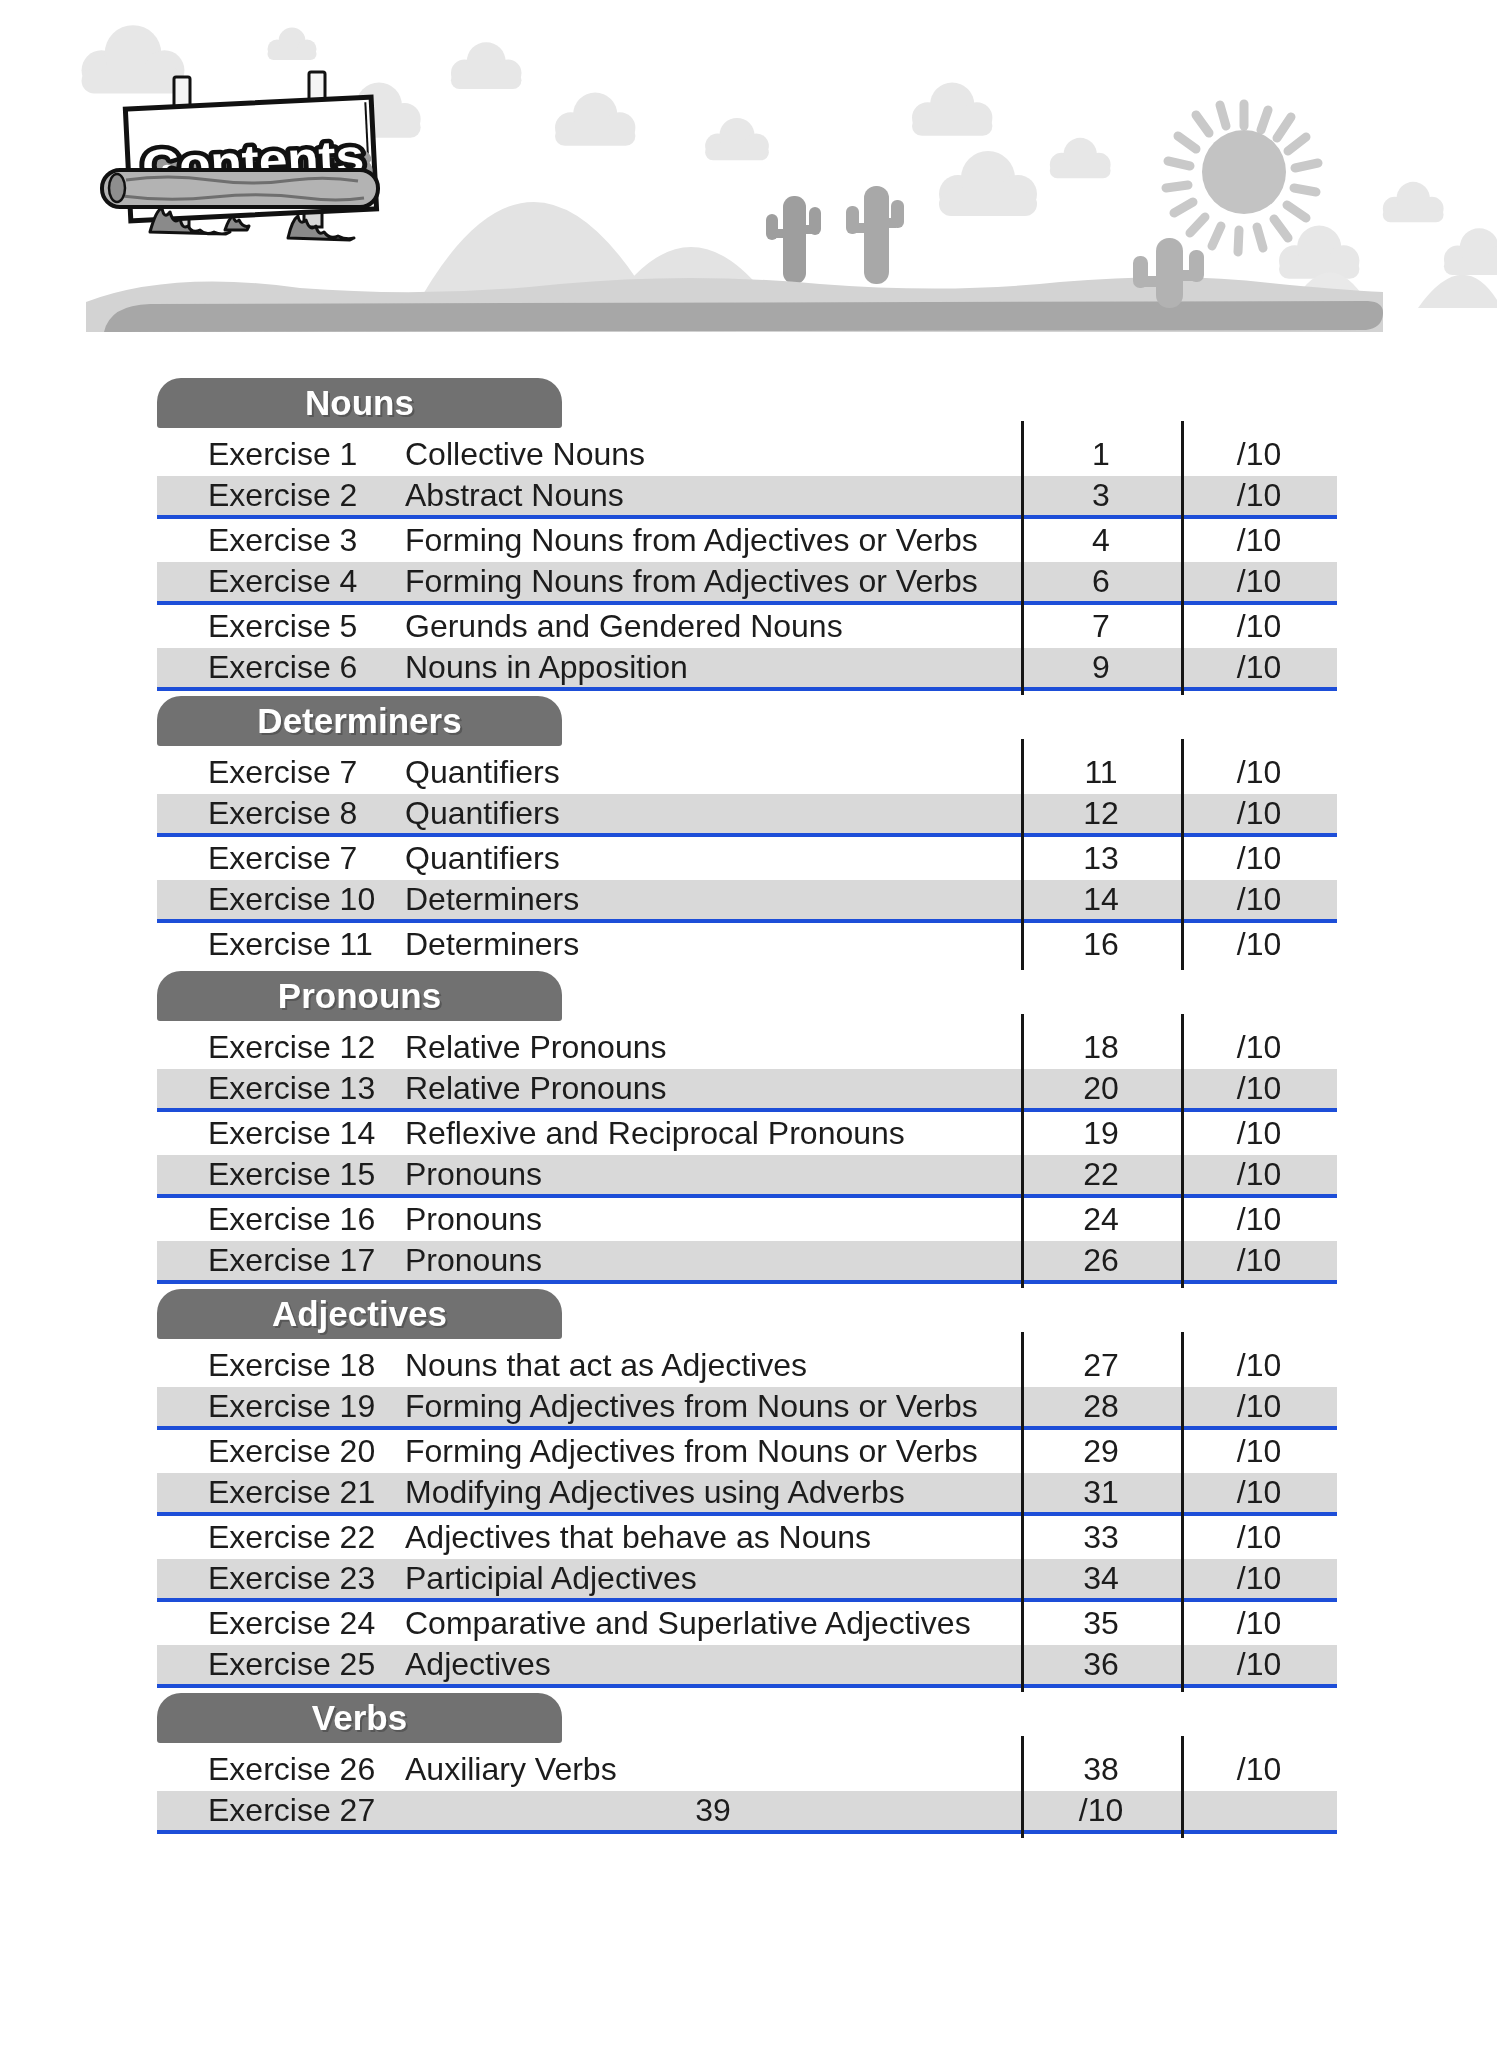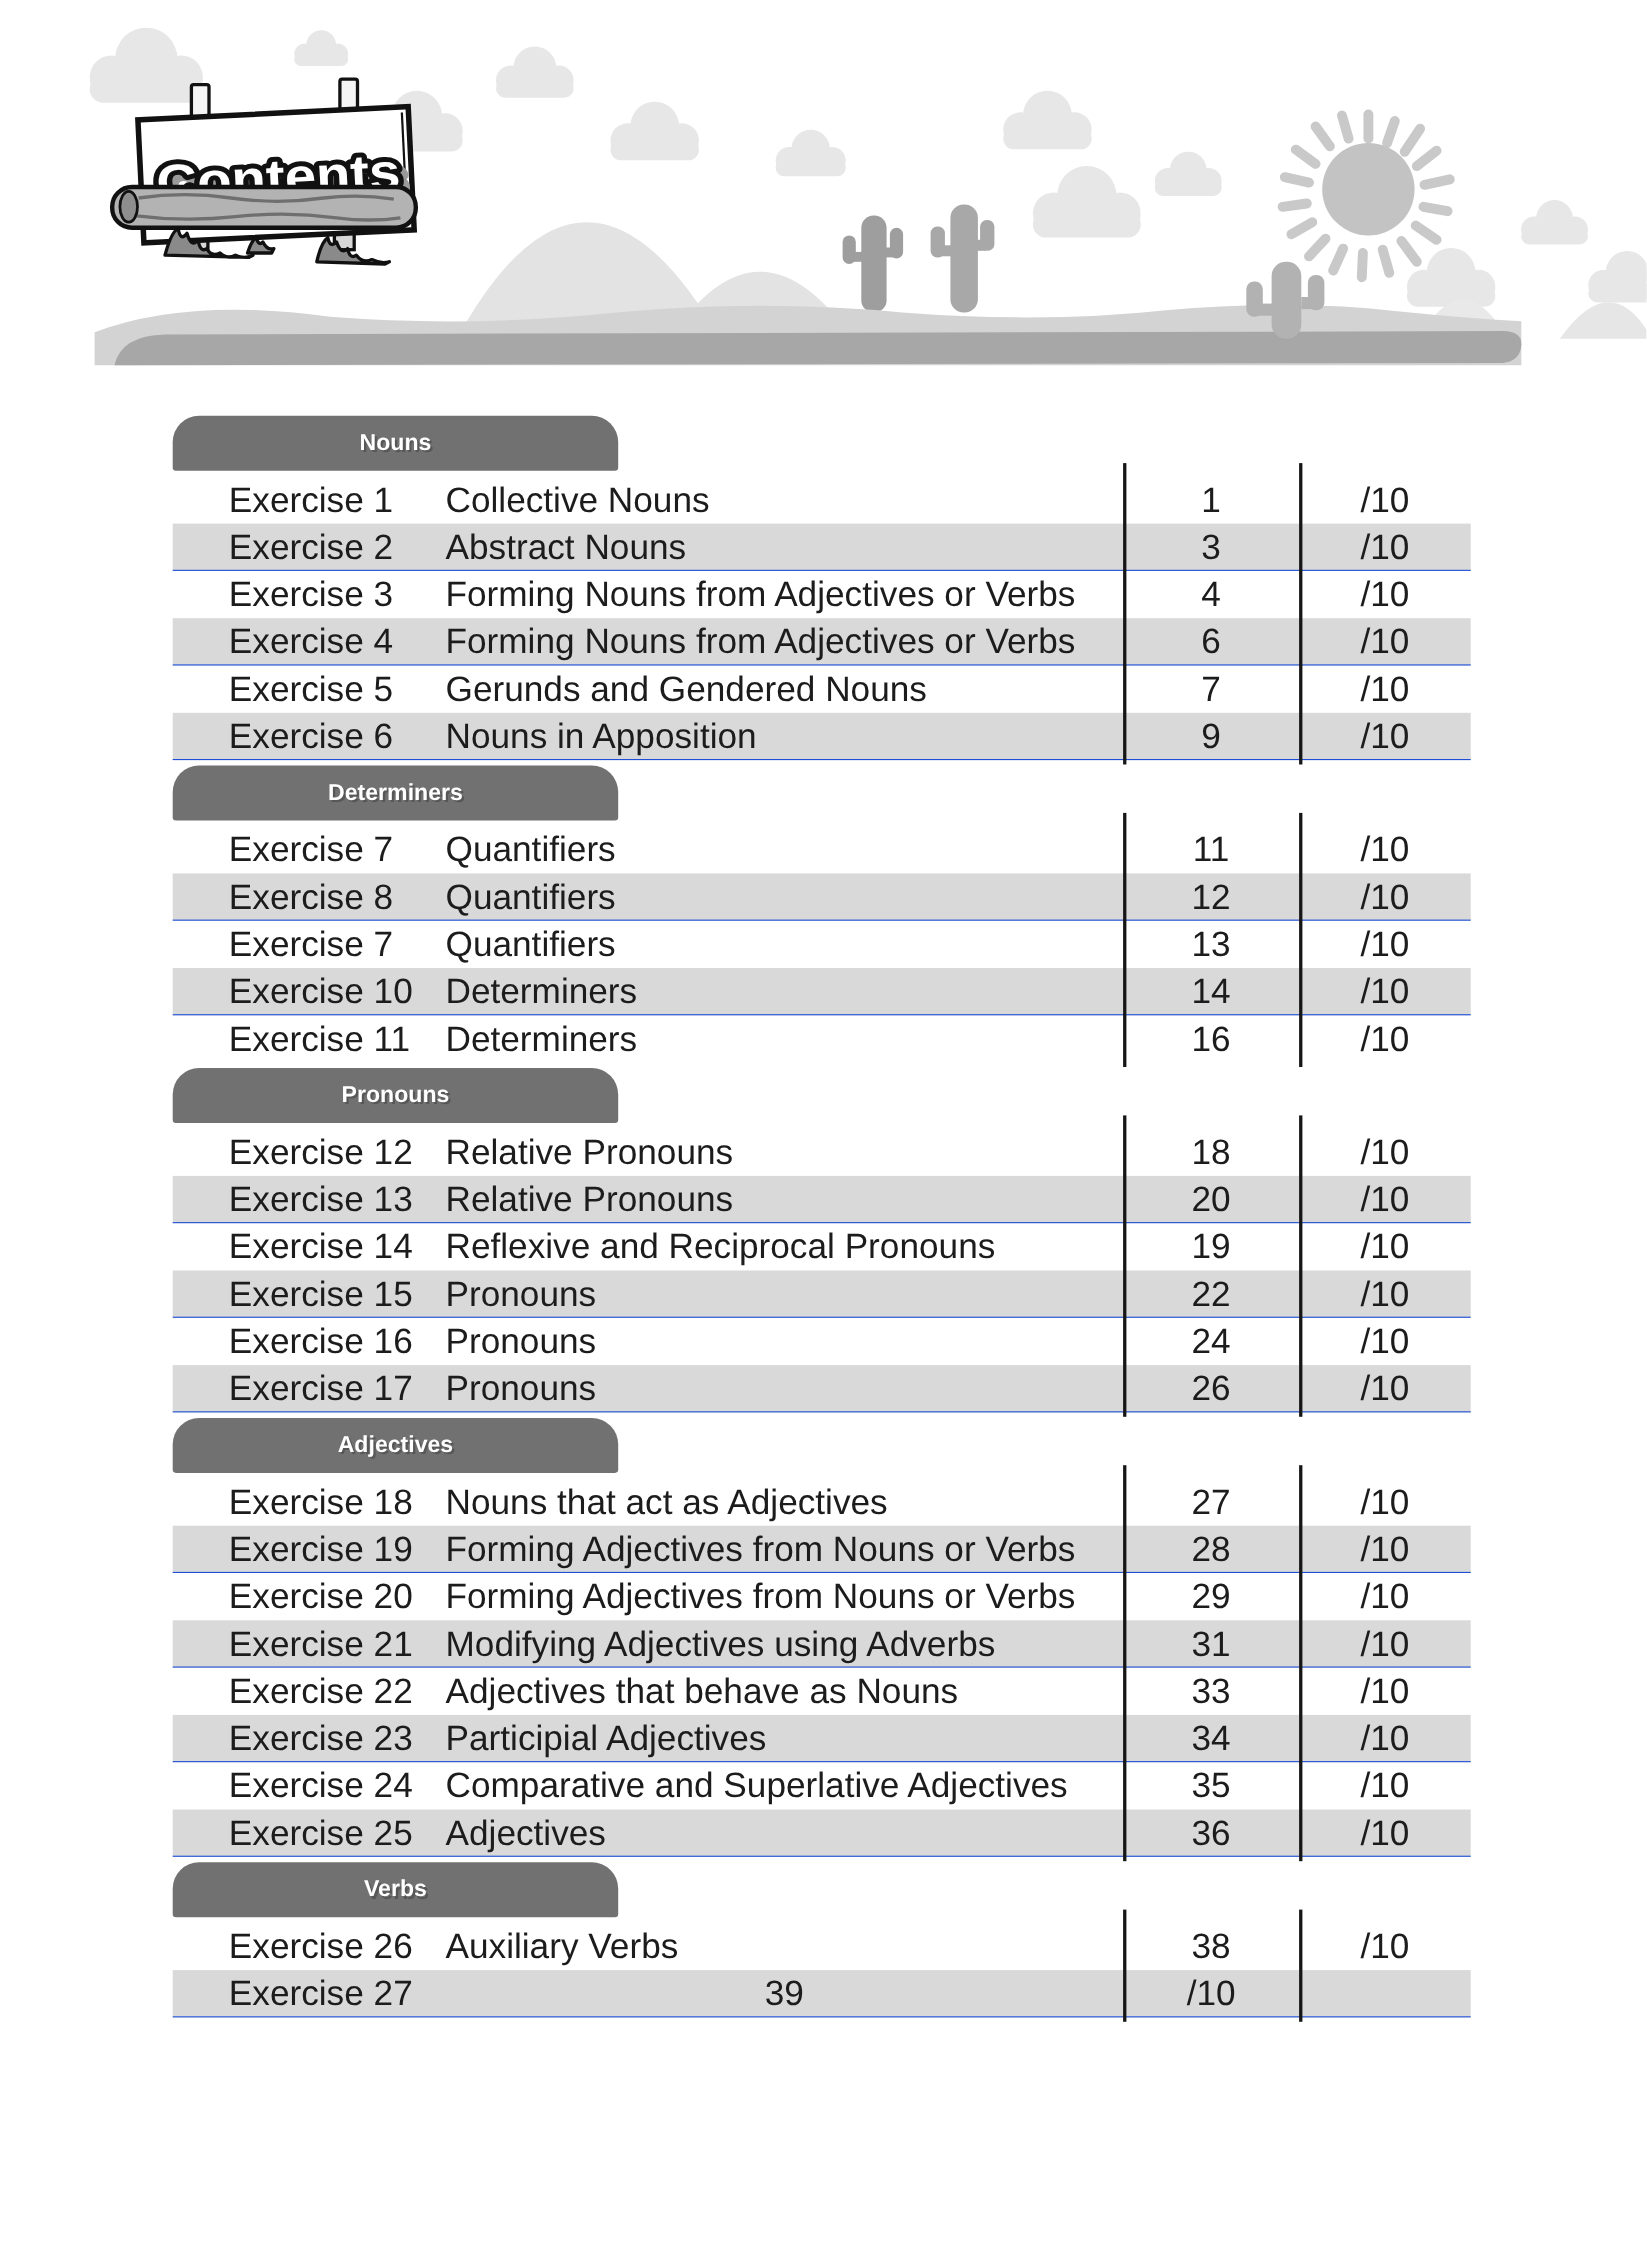--- a/index.html
+++ b/index.html
@@ -3,26 +3,26 @@
 <meta charset="utf-8">
 <style>
   html,body{margin:0;padding:0;background:#fff;}
   .page{position:relative;width:1497px;height:2048px;background:#ffffff;overflow:hidden;
         font-family:"Liberation Sans",sans-serif;color:#1c1c1c;}
   .banner{position:absolute;left:0;top:0;width:1497px;height:340px;}
   
   .toc{position:absolute;left:157px;top:378px;width:1180px;}
   .section-header{width:405px;height:50px;background:#717171;border-radius:24px 24px 3px 3px;
         display:flex;align-items:center;justify-content:center;}
-  .section-header span{color:#ffffff;font-weight:bold;font-size:21px;
+  .section-header span{color:#ffffff;font-weight:bold;font-size:35px;
         text-shadow:2px 2px 0 rgba(40,40,40,.35);}
   .rows{position:relative;margin-top:5px;margin-bottom:5px;}
   .row{display:grid;grid-template-columns:248px 616px 160px 156px;align-items:center;
         height:43px;font-size:32px;box-sizing:border-box;}
-  .row.alt{background:#d9d9d9;border-bottom:1px solid #1d4ed8;}
+  .row.alt{background:#d9d9d9;border-bottom:4px solid #1d4ed8;}
   .cell{white-space:nowrap;}
   .cell-exercise{padding-left:51px;}
   .cell-page,.cell-score{text-align:center;}
   .vline{position:absolute;width:3px;background:#161616;top:-12px;bottom:-4px;}
   .vline.v1{left:864px;}
   .vline.v2{left:1024px;}
 </style>
 </head>
 <body>
 

